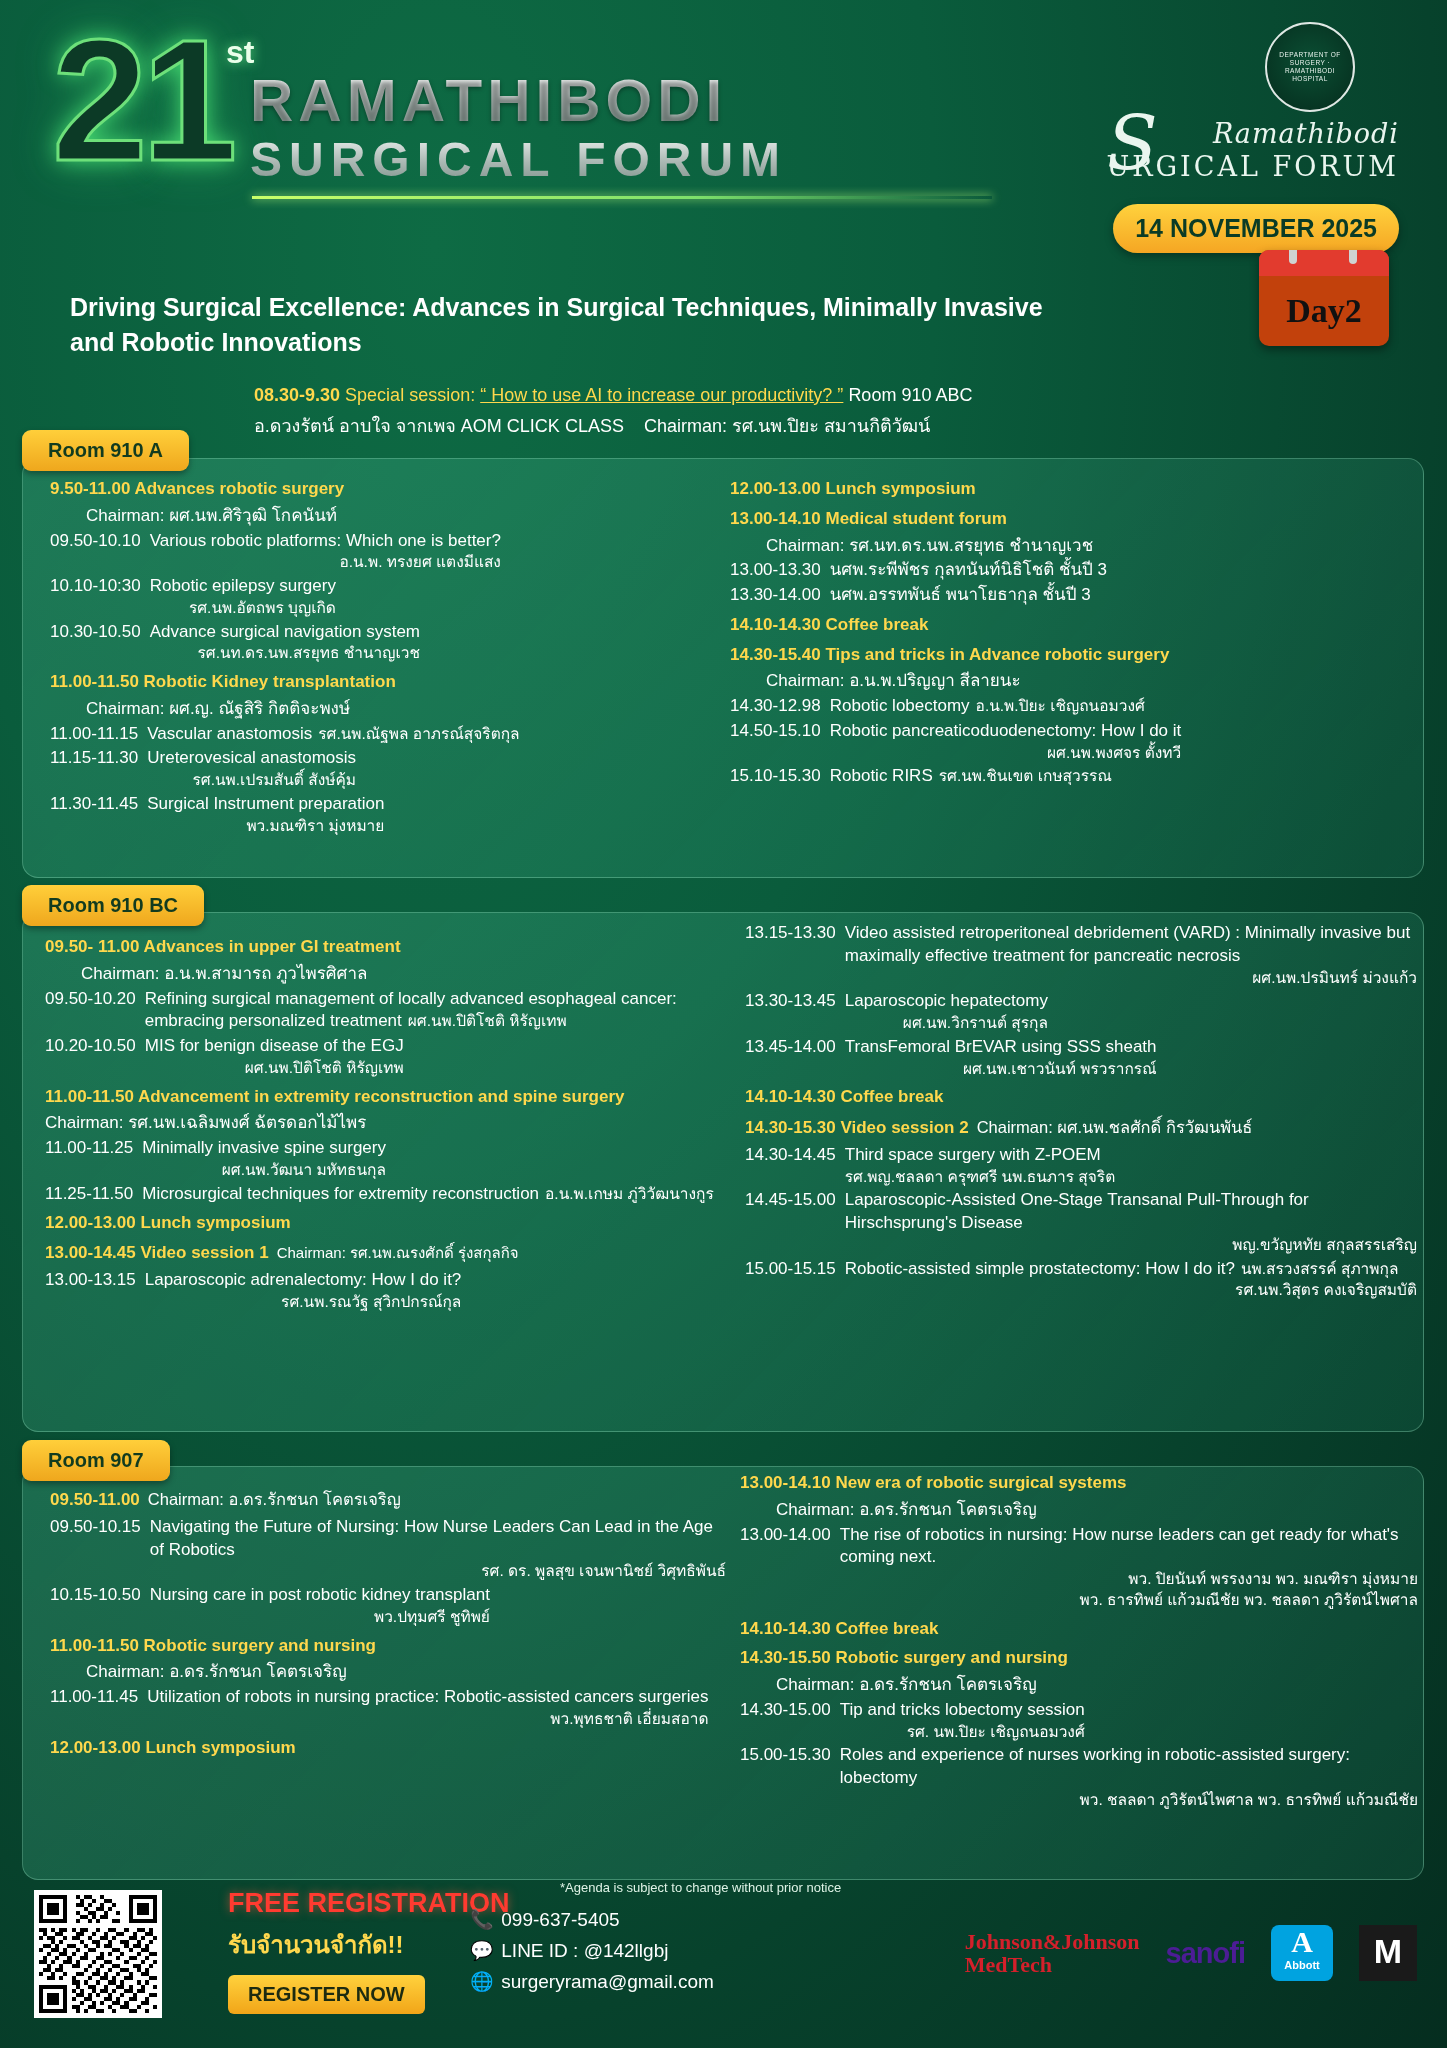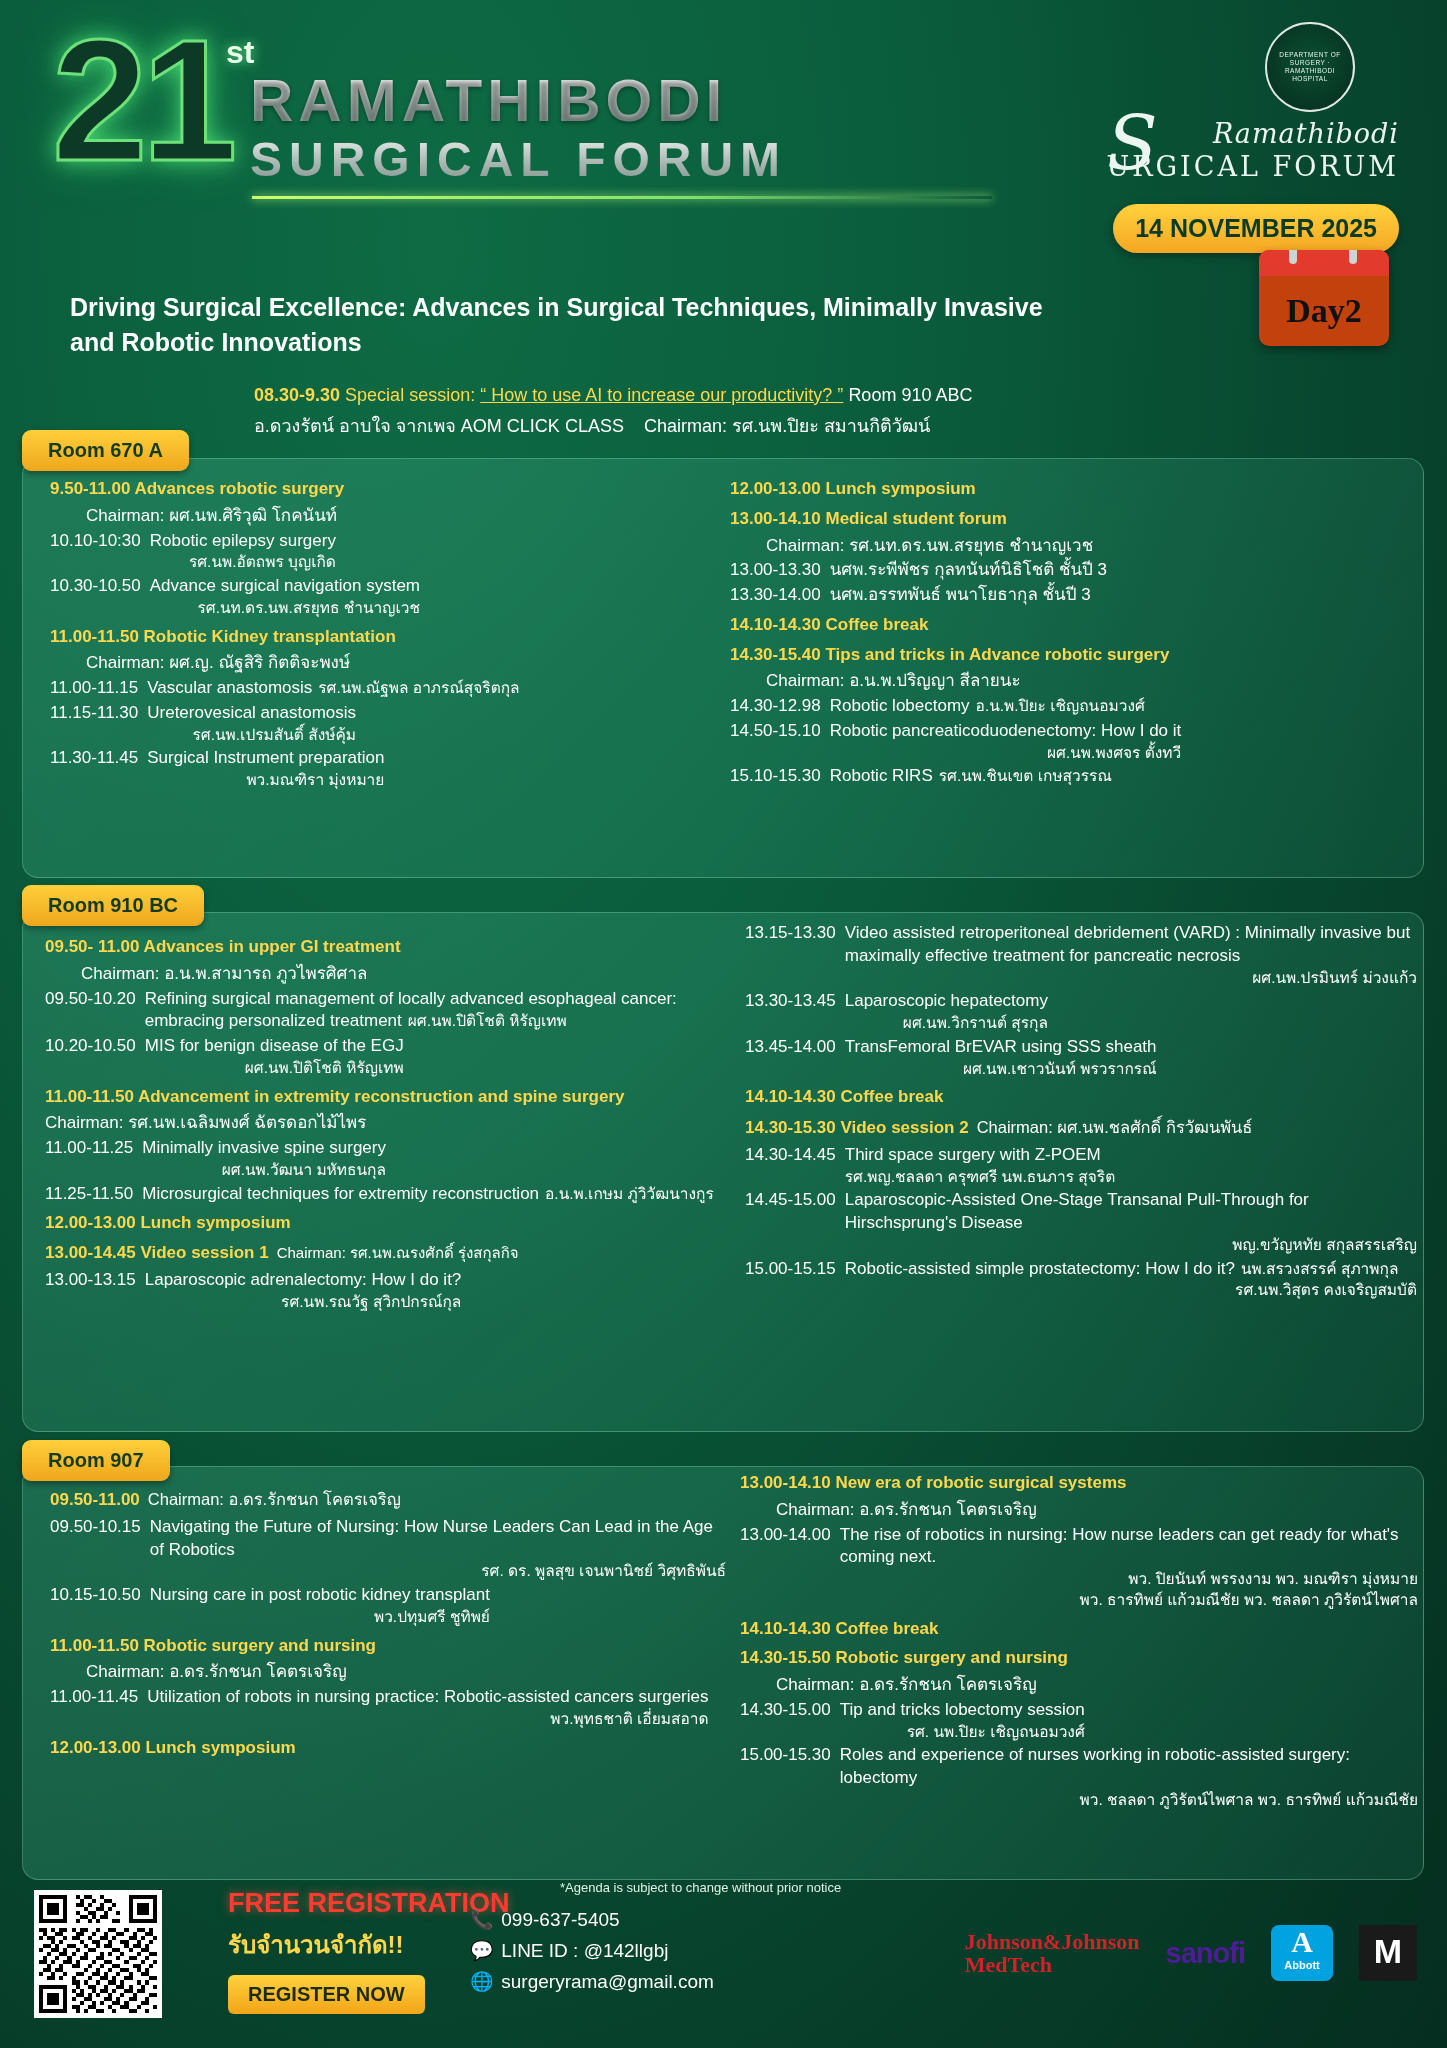--- a/index.html
+++ b/index.html
@@ -195,25 +195,29 @@
     <span>Room 910 ABC</span>
   </div>
   <div class="line2" style="margin-left:0">
     <span>อ.ดวงรัตน์ อาบใจ  จากเพจ AOM CLICK CLASS</span>
     &nbsp;&nbsp;
     <span>Chairman:</span>
     <span>รศ.นพ.ปิยะ สมานกิติวัฒน์</span>
   </div>
 </div>
 
-<div class="room-tab" style="left:22px; top:430px;">Room 670 A</div>
+<div class="room-tab" style="left:22px; top:430px;">Room 910 A</div>
 <div class="panel" style="left:22px; top:458px; width:1402px; height:420px;"></div>
 <div class="col" id="r910a-left" style="left:50px; top:478px; width:660px;">
     <div class="block" style="margin-top: 0px;"><span class="hdr">9.50-11.00   Advances robotic surgery</span></div>
     <div class="chair">Chairman: ผศ.นพ.ศิริวุฒิ โกคนันท์</div>
+    <div class="row">
+      <div class="time">09.50-10.10</div>
+      <div class="txt"><span>Various robotic platforms: Which one is better?</span><div class="nm" style="text-align: right;">อ.น.พ. ทรงยศ แตงมีแสง</div></div>
+    </div>
     <div class="row">
       <div class="time">10.10-10:30</div>
       <div class="txt"><span>Robotic epilepsy surgery</span><div class="nm" style="text-align: right;">รศ.นพ.อัตถพร บุญเกิด</div></div>
     </div>
     <div class="row">
       <div class="time">10.30-10.50</div>
       <div class="txt"><span>Advance surgical navigation system</span><div class="nm" style="text-align: right;">รศ.นท.ดร.นพ.สรยุทธ ชำนาญเวช</div></div>
     </div>
     <div class="block" style="margin-top: 7px;"><span class="hdr">11.00-11.50   Robotic Kidney transplantation</span></div>
     <div class="chair">Chairman: ผศ.ญ. ณัฐสิริ กิตติจะพงษ์</div>

